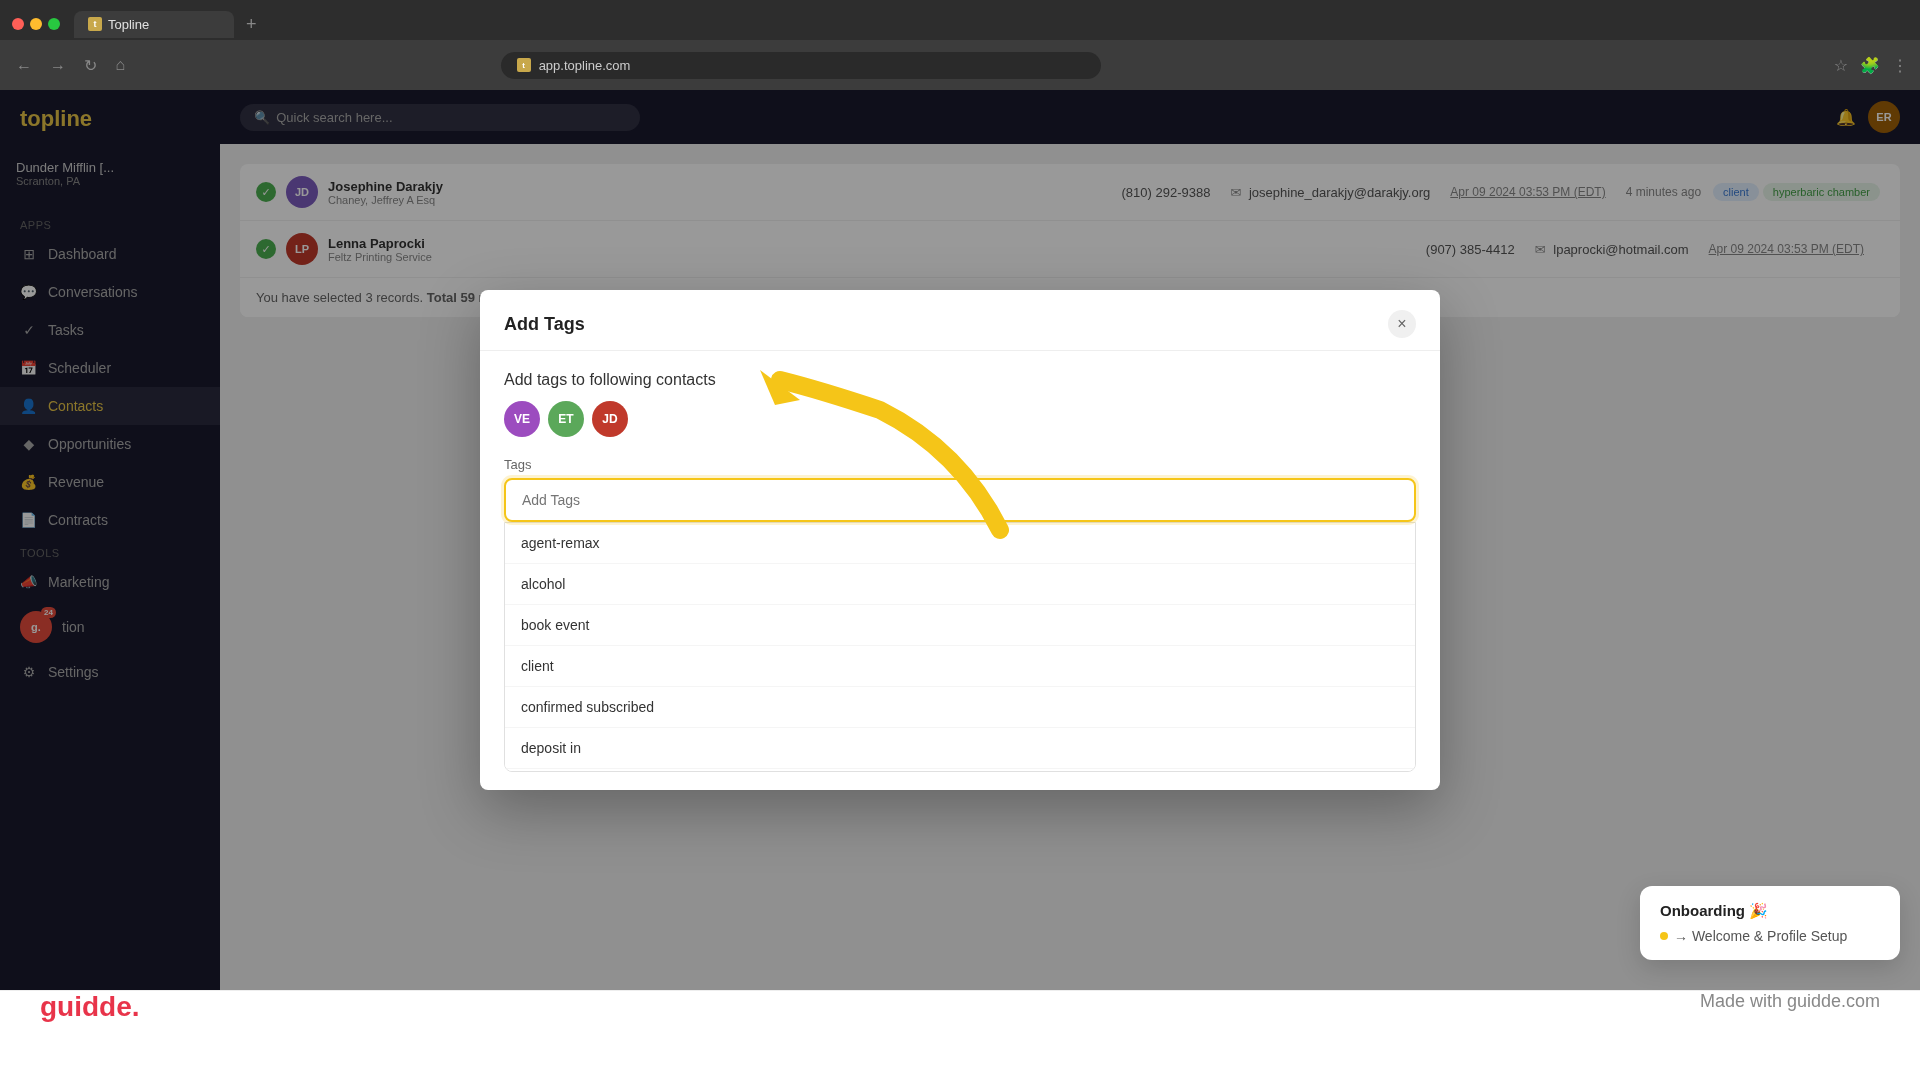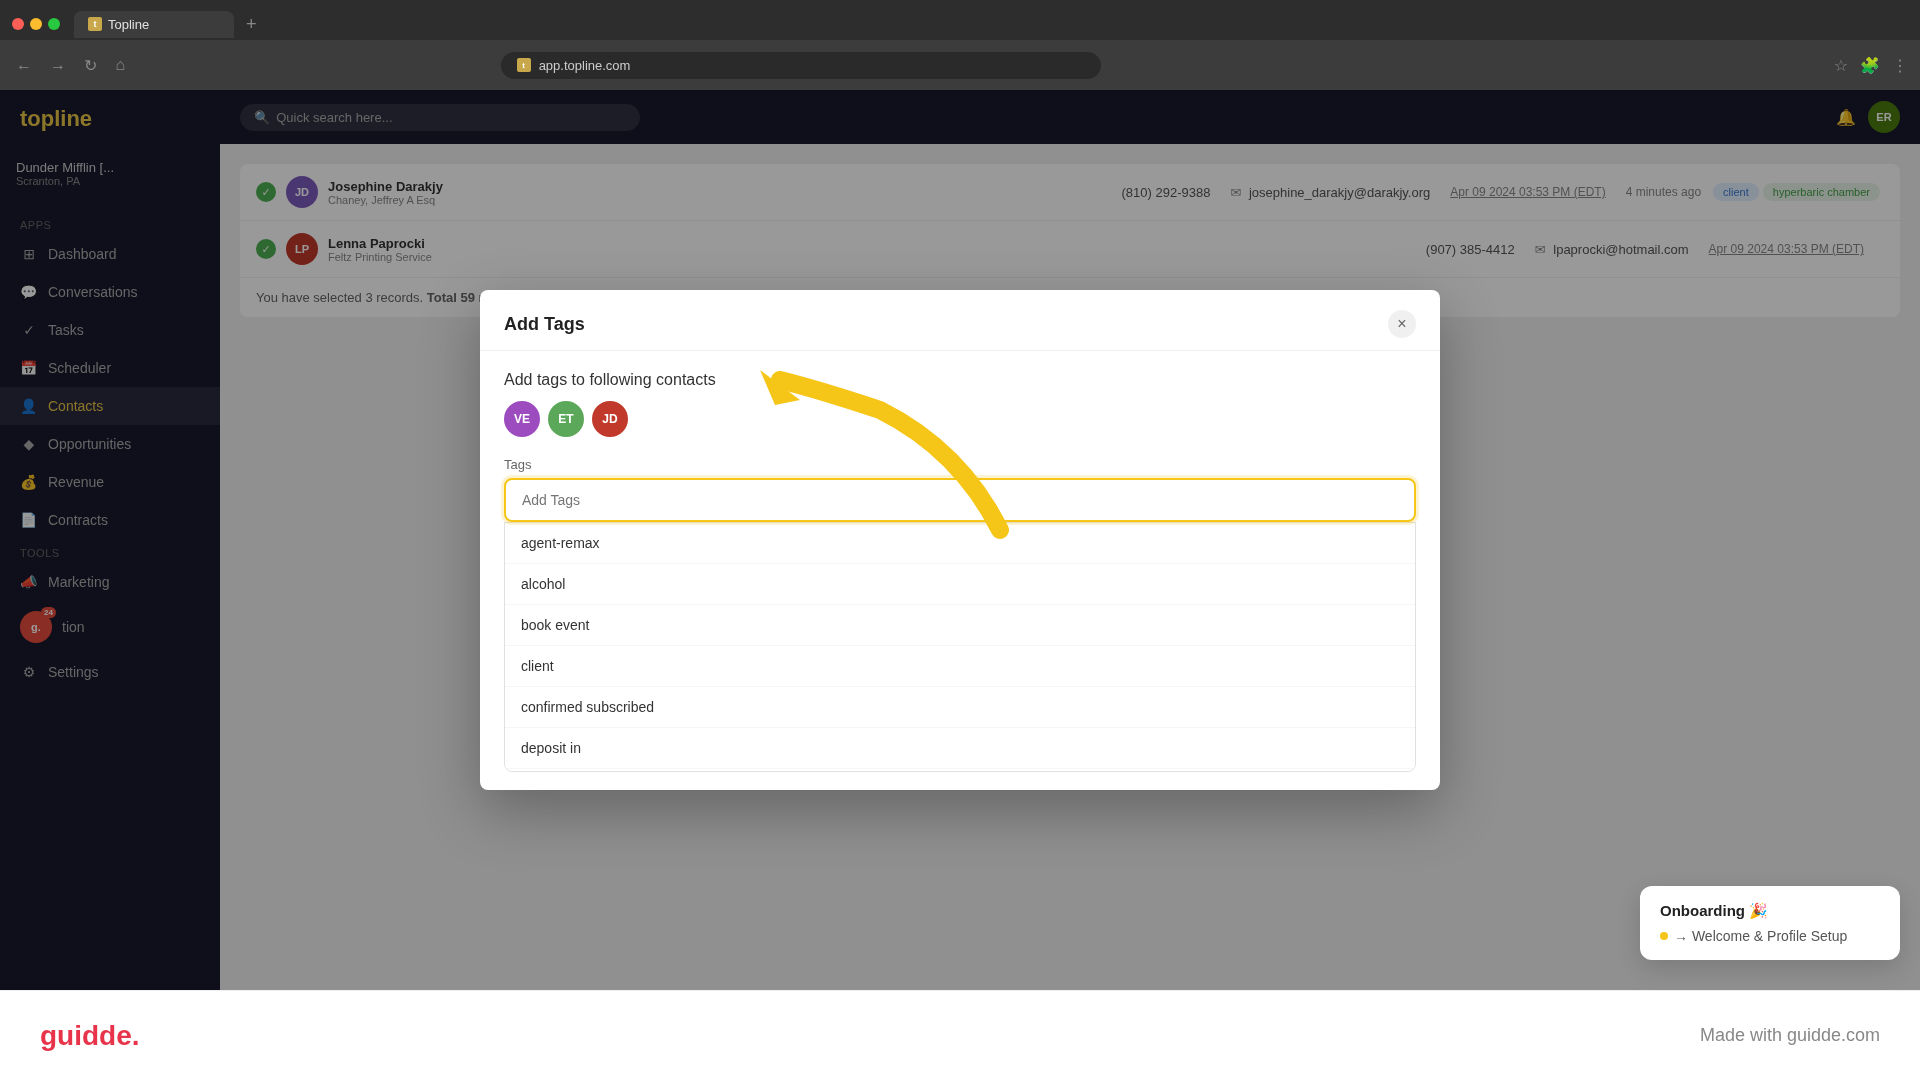--- a/index.html
+++ b/index.html
@@ -484,42 +484,42 @@
     .yellow-arrow {
       width: 320px;
       height: 200px;
     }
 
     
     .bottom-bar {
       height: 90px;
       background: #fff;
       display: flex;
-      align-items: center;
+      align-items: flex-start;
       justify-content: space-between;
       padding: 0 40px;
       border-top: 1px solid #eee;
       flex-shrink: 0;
     }
     .guidde-logo {
       font-size: 28px;
       font-weight: 800;
       color: #e8344a;
     }
     .made-with {
       font-size: 18px;
       color: #888;
     }
 
     
     .avatar-er {
       width: 32px;
       height: 32px;
       border-radius: 50%;
-      background: #4d7c0f;
+      background: #a16207;
       display: flex;
       align-items: center;
       justify-content: center;
       color: #fff;
       font-size: 11px;
       font-weight: bold;
     }
   </style>
 </head>
 <body>

